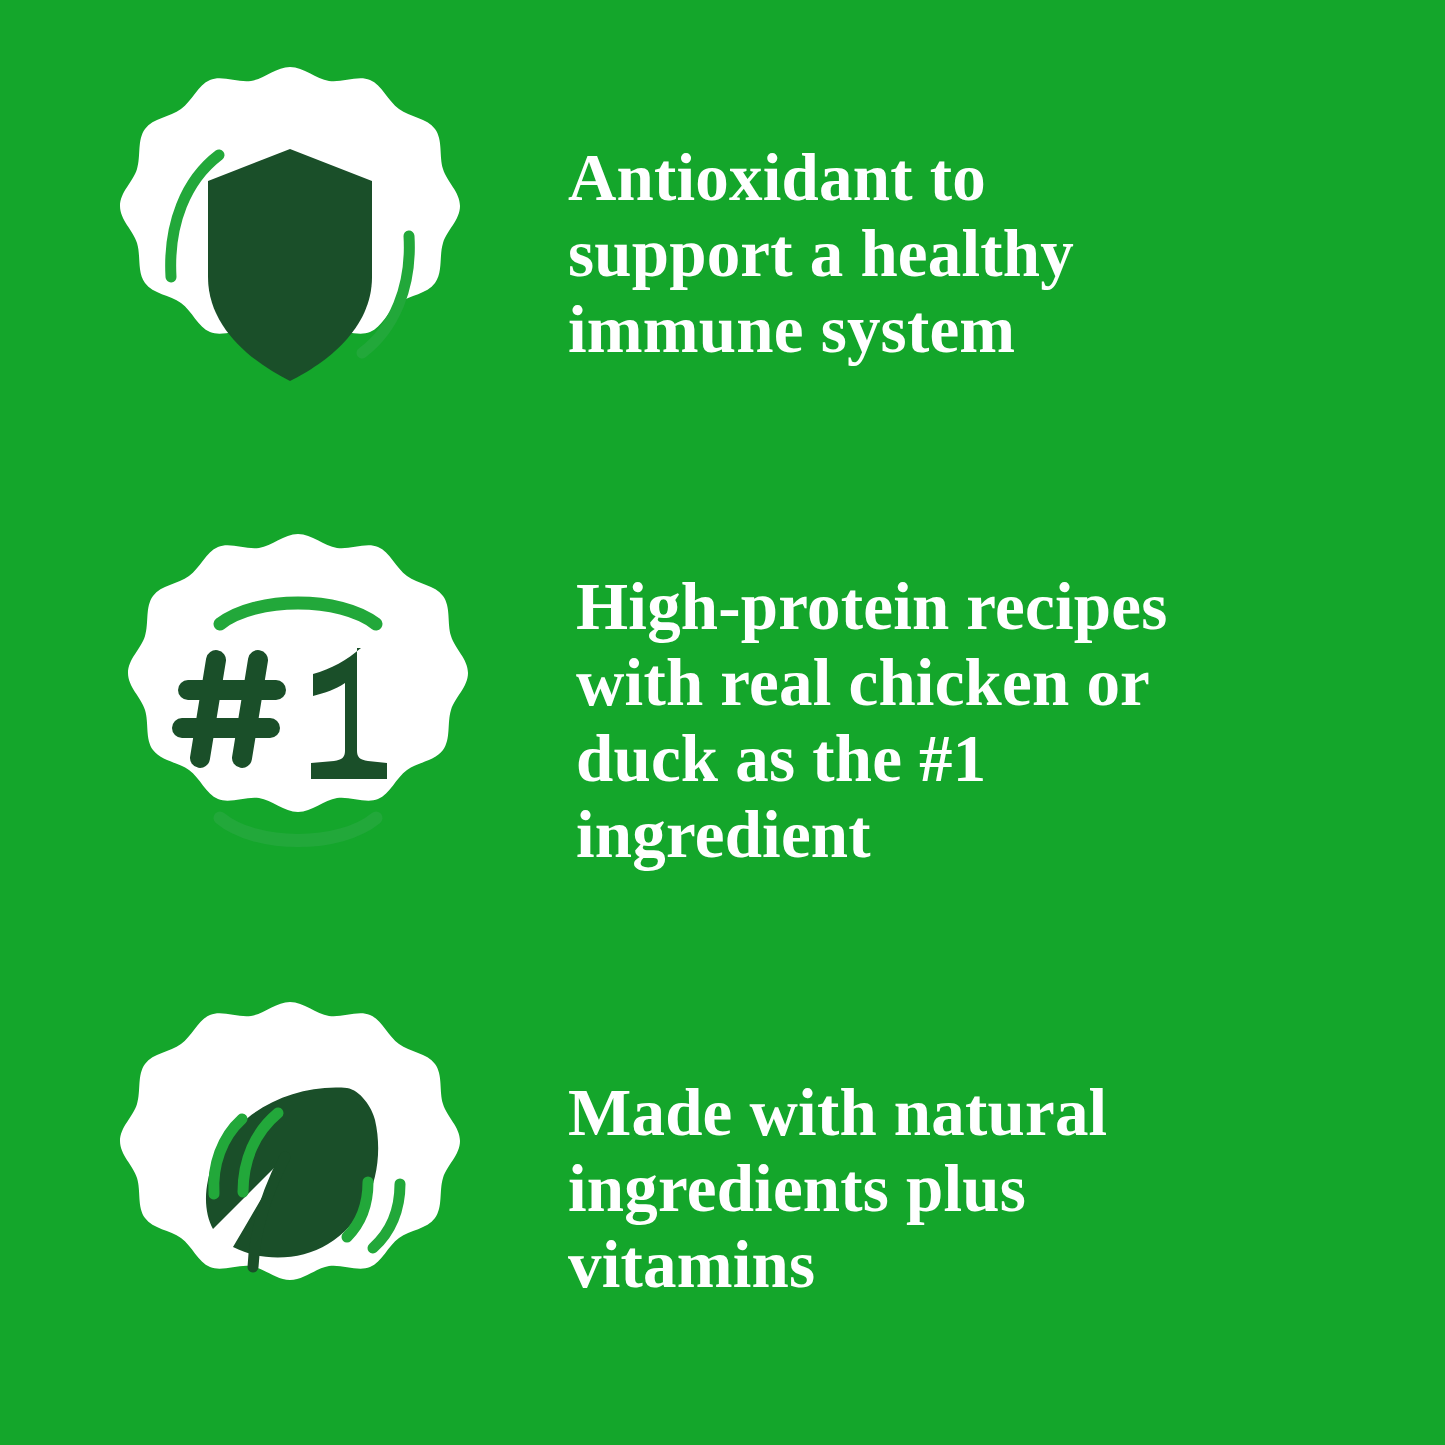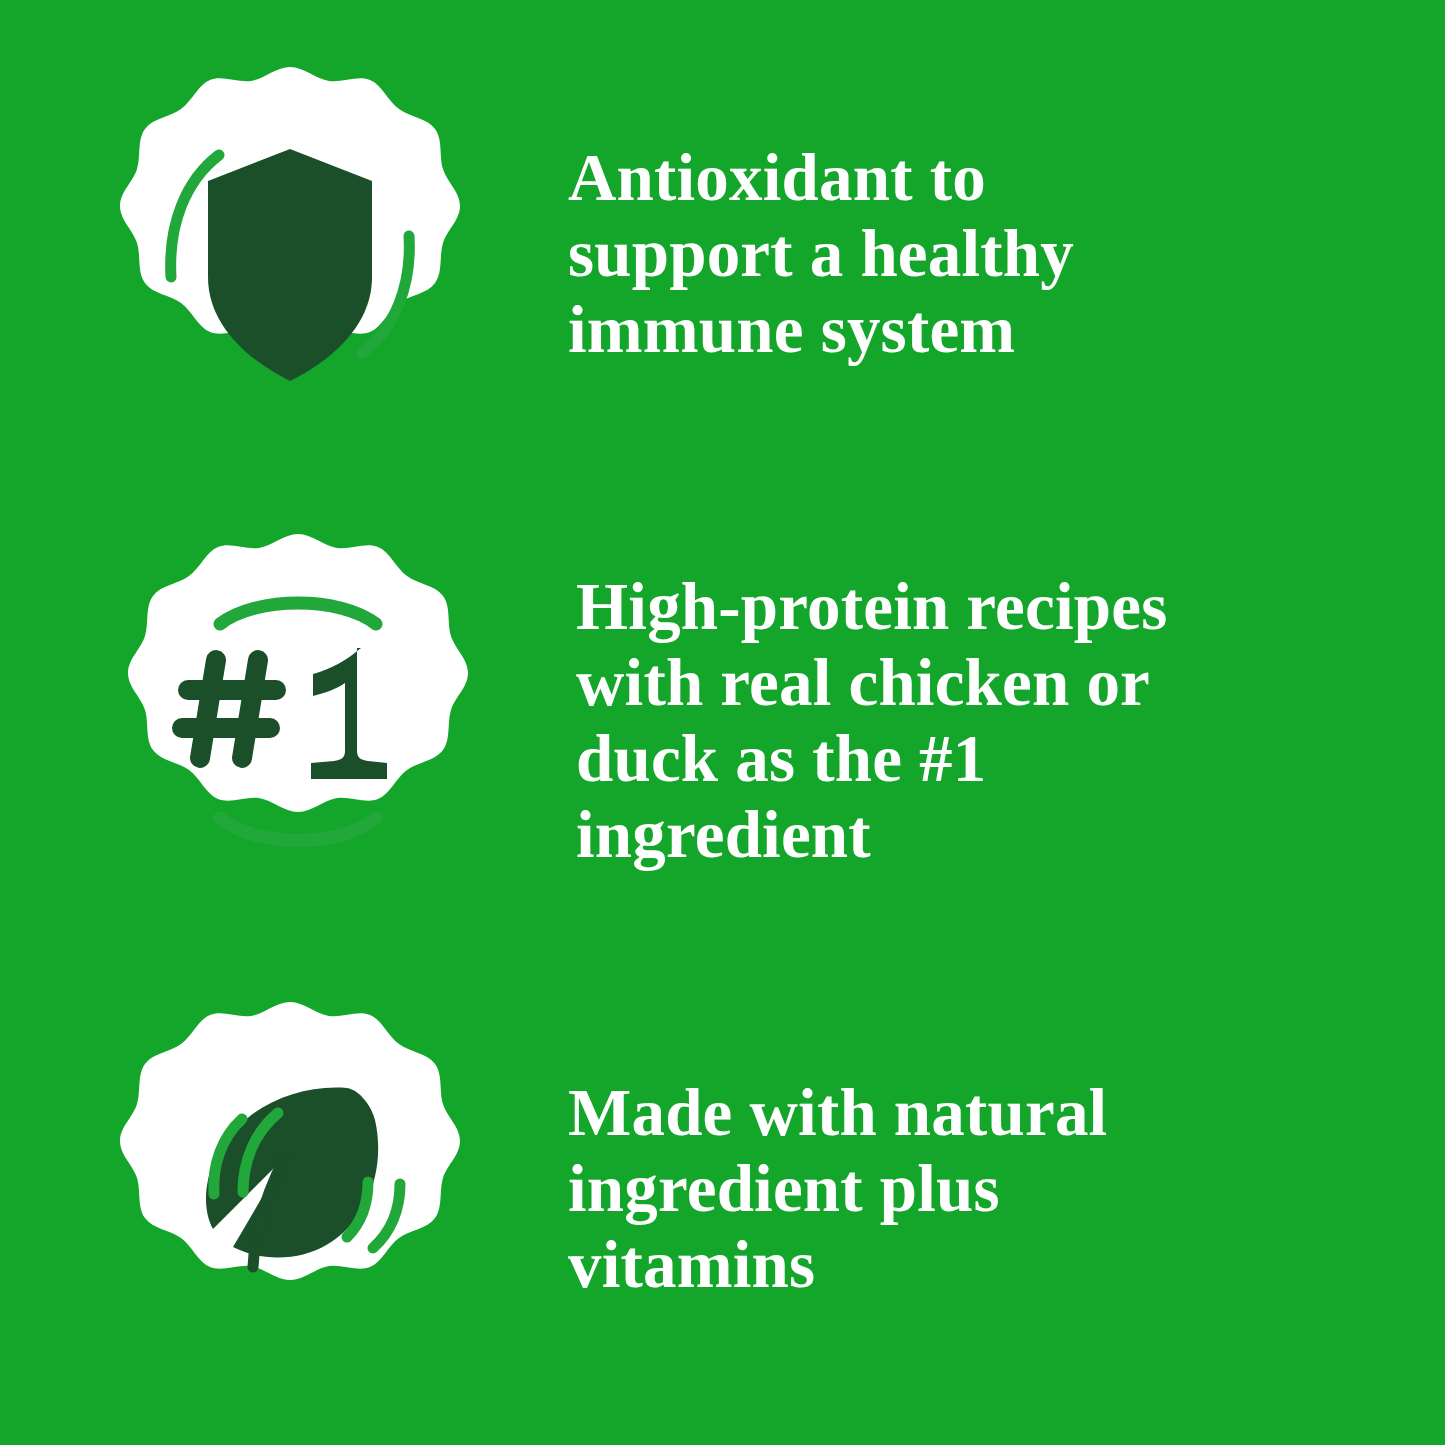--- a/index.html
+++ b/index.html
@@ -131,16 +131,16 @@
           <path fill="none" stroke="#1A4F29" stroke-width="11" stroke-linecap="round" d="M185 159 C168 192 155 228 153 269"></path>
         </g>
         <g fill="none" stroke="#22A83A" stroke-width="11" stroke-linecap="round">
           <path d="M114 196 C112 167 122 139 142 121"></path>
           <path d="M143 194 C143 162 155 134 178 115"></path>
           <path d="M247 239 C261 225 268 205 268 184"></path>
           <path d="M273 250 C291 234 300 211 300 186"></path>
         </g>
       </svg>
     </div>
-    <div class="feature-text">Made with natural ingredient plus vitamins</div>
+    <div class="feature-text">Made with natural ingredients plus vitamins</div>
   </div>
 
 </div>
 
 </body></html>

